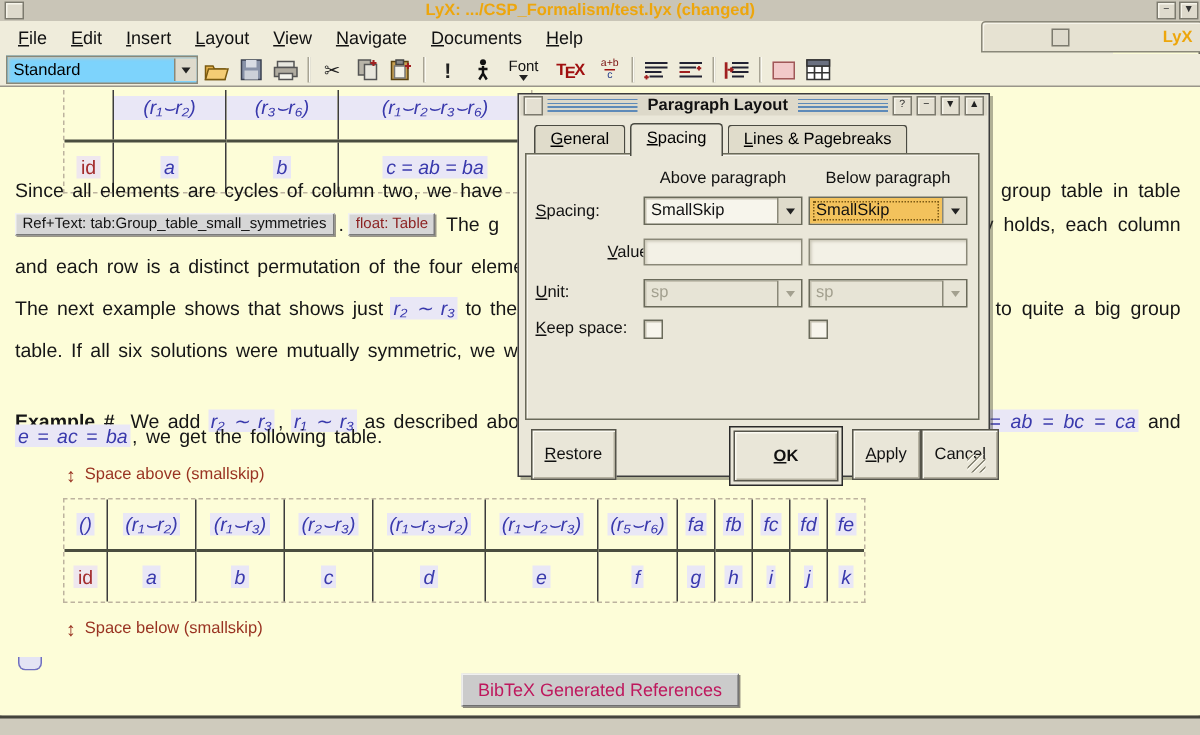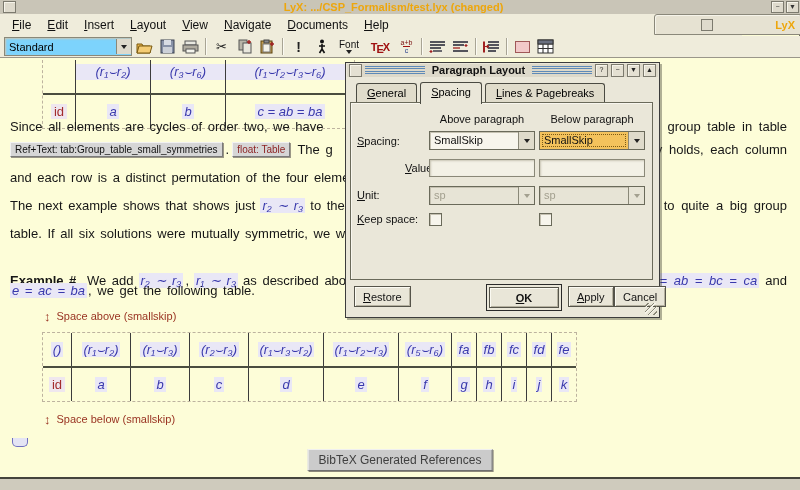--- a/index.html
+++ b/index.html
@@ -63,21 +63,21 @@
   .lyxtable td{border-left:1px solid #3c3c3c;text-align:center;vertical-align:middle;
                font-size:13px;padding:0;height:33px;}
   .lyxtable td:first-child{border-left:none;}
   .lyxtable tr.hrow td{border-bottom:2px solid #4a4d3f;}
   .twrap{position:absolute;border:1px dashed #bdb39f;background:#fdfdd8;}
   .idcell{color:#a32c2c;background:#efe7ee;padding:0 3px;}
   .ptop-cell{height:13px;overflow:hidden;}
   .ptop-cell .clip{display:block;margin-top:-9px;}
   .bibbtn{position:absolute;left:50%;transform:translateX(-50%);top:391px;height:22px;
           background:#cbcbcb;border:1px solid;border-color:#f0f0f0 #6f6f6f #6f6f6f #f0f0f0;
-          box-shadow:1px 1px 0 #8c887a;font-size:12px;padding:0 10px;color:#404040;
+          box-shadow:1px 1px 0 #8c887a;font-size:12px;padding:0 10px;color:#be185d;
           font-family:"Liberation Sans",sans-serif;}
   .cursor-inset{position:absolute;left:12px;top:380px;width:14px;height:8px;background:#e4e4f4;
                 border:1px solid #7070c0;border-top:none;border-radius:0 0 5px 5px;}
   .statusbar{position:absolute;left:0;top:477px;width:800px;height:13px;background:#cfcbbd;
              border-top:2px solid #44443c;box-sizing:border-box;}
   
   .dialog{position:absolute;left:345px;top:62px;width:313px;height:254px;background:#eae7d9;
           border:1px solid #3c3c3c;box-shadow:2px 2px 0 rgba(60,60,50,.4);z-index:10;}
   .dlg-title{position:absolute;left:1px;top:1px;right:1px;height:13px;background:#ddd9ca;
              display:flex;align-items:center;gap:3px;padding:0 2px;}
@@ -100,21 +100,21 @@
                  align-items:center;justify-content:center;}
   .combo.sel .val{background:#f3c25c;outline:1px dotted #7c5a14;outline-offset:-3px;}
   .combo.dis{background:#e7e4d6;}
   .combo.dis .val{color:#a3a08f;}
   .combo.dis .arrbtn{background:#e7e4d6;}
   .combo.dis .tri-dn{border-top-color:#a3a08f;}
   .tf{position:absolute;width:106px;height:18px;border:1px solid #8a8878;background:#f3f1e6;
       box-shadow:inset 1px 1px 2px #c9c5b5;box-sizing:border-box;}
   .cb{position:absolute;width:11px;height:11px;border:1px solid #6a6a5a;background:#f7f5ec;
       box-shadow:inset 1px 1px 0 #c5c1b1;}
-  .btn{position:absolute;height:21px;background:#e9e6d8;border:1px solid #55544a;
+  .btn{position:absolute;height:34px;background:#e9e6d8;border:1px solid #55544a;
        box-shadow:inset 1px 1px 0 #fbfaf2,inset -1px -1px 0 #b5b1a0;font-size:11px;
        color:#111;font-family:"Liberation Sans",sans-serif;padding:0 8px;}
   .okwrap{position:absolute;left:140px;top:221px;border:1px solid #2a2a2a;padding:2px;background:#eae7d9;}
   .okwrap .btn{position:static;display:block;width:70px;font-weight:bold;}
   .grip{position:absolute;right:2px;bottom:2px;width:12px;height:12px;
         background:repeating-linear-gradient(135deg,transparent 0 2px,#8a8878 2px 3px,#f6f4ea 3px 4px);}
   svg{display:block;}
 </style>
 </head>
 <body>
@@ -272,21 +272,21 @@
           <td style="height:29px;"><span class="idcell">id</span></td>
           <td><span class="math">a</span></td>
           <td><span class="math">b</span></td>
           <td><span class="math">c = ab = ba</span></td>
         </tr>
       </tbody>
         </table>
     </div>
 
     <div class="line" style="top:61px;">
-      <span>Since all elements are cycles of order two, we have</span>
+      <span>Since all elements are cycles of column two, we have</span>
       <span class="right">group table in table</span>
     </div>
     <div class="line" style="top:84px;">
       <button class="inset">Ref+Text: tab:Group_table_small_symmetries</button>
       <span>.</span>
       <button class="inset floatinset">float: Table</button>
       <span style="margin-left:4px;">The g</span>
       <span class="right">erty holds, each column</span>
     </div>
     <div class="line" style="top:112px;">

